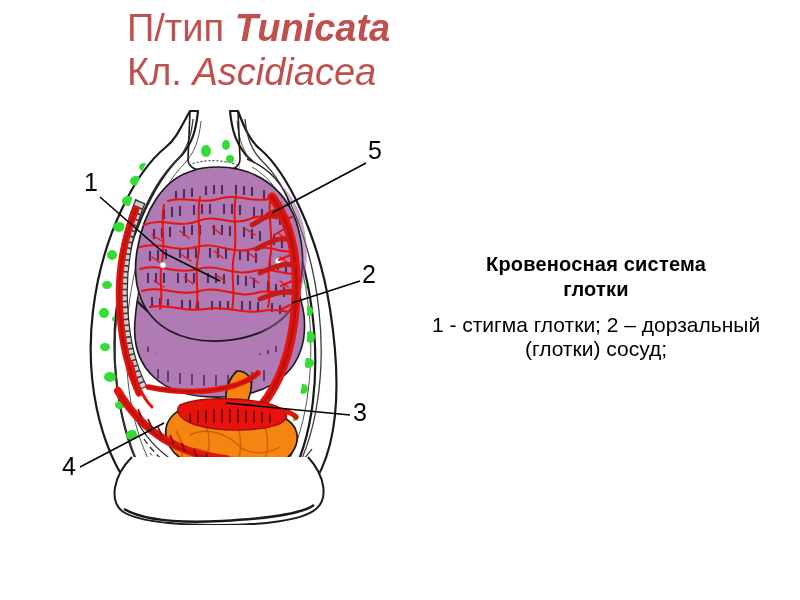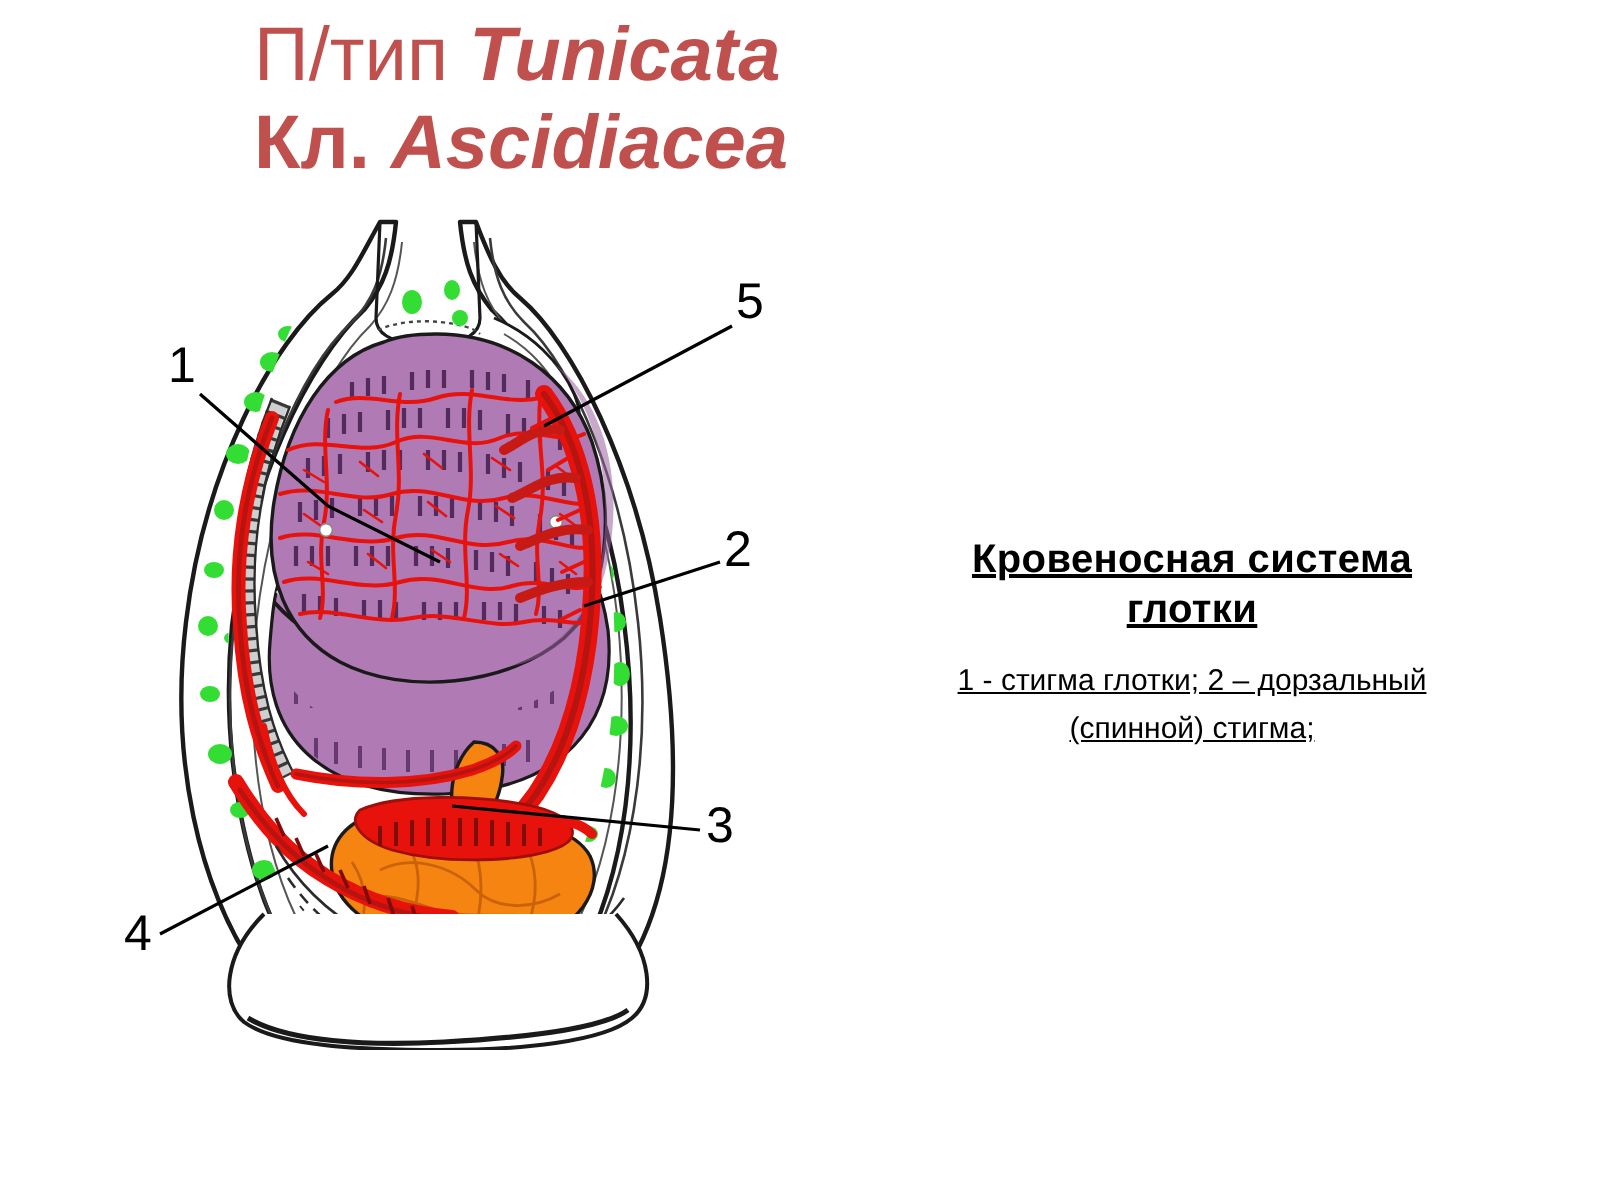--- a/index.html
+++ b/index.html
@@ -25,48 +25,47 @@
     width: 420px;
     margin-left: 27px;
   }
   .title-line {
     color: #C0504D;
     font-size: 38px;
     line-height: 44px;
     white-space: nowrap;
   }
   .title-line-1 { font-weight: 400; }
-  .title-line-2 { font-weight: 700; }
+  .title-line-2 { font-weight: 400; }
   .sp-bold-italic {
     font-weight: 700;
     font-style: italic;
   }
   .sp-italic {
     font-style: italic;
   }
 
   
   #caption-block {
     position: absolute;
     left: 404px;
-    top: 268px;
+    top: 252px;
     width: 384px;
     text-align: center;
     color: #000000;
-    text-decoration: underline;
   }
   #caption-heading {
     font-size: 20px;
     font-weight: 700;
     line-height: 25px;
     letter-spacing: 0.2px;
   }
   #caption-legend {
     margin-top: 11px;
-    font-size: 15px;
+    font-size: 21px;
     font-weight: 400;
     line-height: 24px;
   }
   .legend-line { display: block; white-space: nowrap; }
 
   
   #figure {
     position: absolute;
     left: 40px;
     top: 105px;
@@ -94,21 +93,21 @@
   <div class="title-line title-line-2"><span>Кл. </span><span class="sp-italic">Ascidiacea</span></div>
 </div>
 
 <div id="caption-block">
   <div id="caption-heading">
     <span>Кровеносная система</span><br>
     <span>глотки</span>
   </div>
   <div id="caption-legend">
     <span class="legend-line">1 - стигма глотки; 2 – дорзальный</span>
-    <span class="legend-line">(спинной) стигма;</span>
+    <span class="legend-line">(глотки) сосуд;</span>
   </div>
 </div>
 
 <div id="figure">
 <svg width="360" height="420" viewBox="0 0 360 420" xmlns="http://www.w3.org/2000/svg">
   <defs>
     <clipPath id="clipPharynxUpper">
       <path d="M130,75 C100,110 90,175 98,215 C110,250 165,262 205,252
                C245,240 265,200 262,155 C258,112 230,78 198,70 Z"></path>
     </clipPath>

